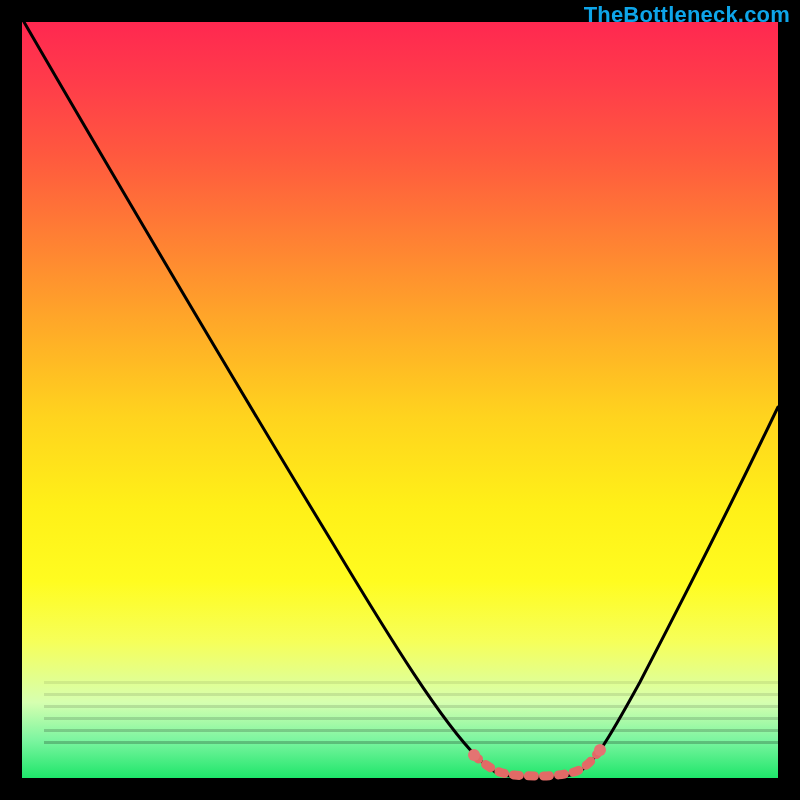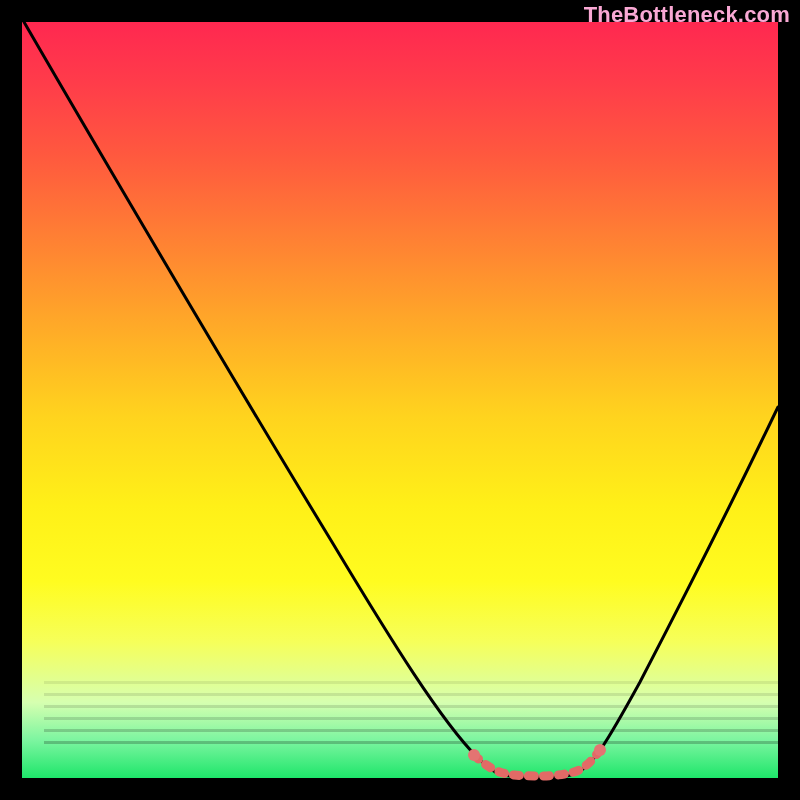--- a/index.html
+++ b/index.html
@@ -10,21 +10,21 @@
     height: 800px;
     background: #000;
   }
   .watermark {
     position: absolute;
     top: 2px;
     right: 10px;
     font-family: Arial, Helvetica, sans-serif;
     font-size: 22px;
     font-weight: 600;
-    color: #f9a8d4;
+    color: #0ea5e9;
     letter-spacing: 0.2px;
   }
   .plot {
     position: absolute;
     left: 22px;
     top: 22px;
     width: 756px;
     height: 756px;
     background: linear-gradient(to bottom,
       #ff2850 0%,

